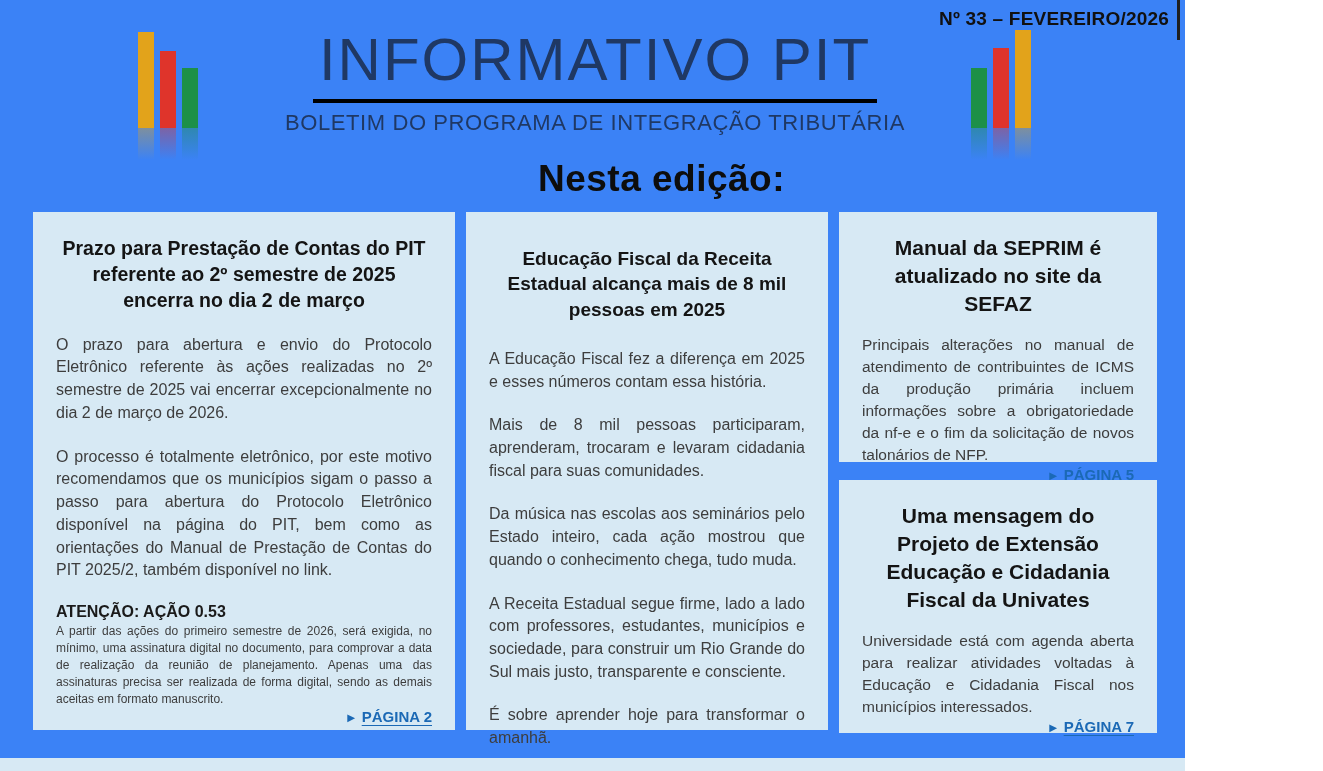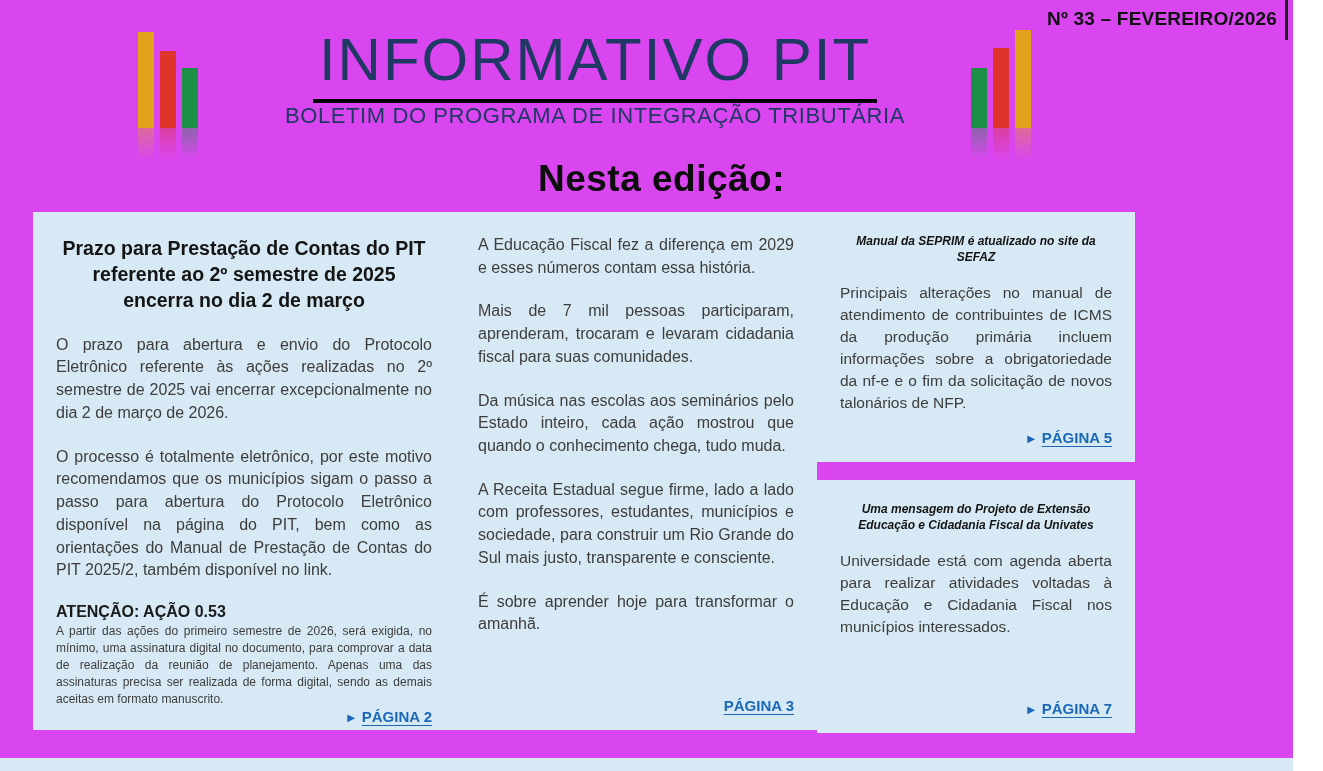--- a/index.html
+++ b/index.html
@@ -1,23 +1,23 @@
 <!DOCTYPE html>
 <html lang="pt-BR"><head>
 <meta charset="utf-8">
 <style>
   * { margin: 0; padding: 0; box-sizing: border-box; }
   html, body { background: #ffffff; }
   body { font-family: "Liberation Sans", sans-serif; }
 
   .page {
     position: relative;
-    width: 1293px;
+    width: 1185px;
     height: 771px;
-    background: #d946ef;
+    background: #3b82f6;
     overflow: hidden;
   }
 
   
   .issue-label {
     position: absolute;
     top: 8px;
     right: 16px;
     font-size: 19px;
     font-weight: bold;
@@ -82,20 +82,21 @@
     display: inline-block;
     font-size: 60px;
     font-weight: normal;
     letter-spacing: 2px;
     line-height: 1.05;
     padding: 0 6px 8px 6px;
     border-bottom: 4px solid #000000;
     white-space: nowrap;
   }
   .masthead-subtitle {
+    margin-top: 7px;
     font-size: 22px;
     letter-spacing: 0.6px;
     white-space: nowrap;
   }
 
   .section-heading {
     position: absolute;
     top: 158px;
     left: 0;
     width: 1323px;
@@ -105,20 +106,21 @@
     color: #0d0d0d;
     letter-spacing: 0.5px;
   }
 
   
   .columns {
     position: absolute;
     top: 212px;
     left: 33px;
     display: flex;
+    gap: 11px;
   }
   .card {
     background: #d7e9f4;
     display: flex;
     flex-direction: column;
     padding: 22px 23px 16px 23px;
   }
   .col-1 { width: 422px; height: 518px; }
   .col-2 { width: 362px; height: 518px; }
   .col-3 { width: 318px; display: flex; flex-direction: column; gap: 18px; }
@@ -127,21 +129,21 @@
 
   .card-title {
     text-align: center;
     font-weight: bold;
     color: #141414;
     line-height: 1.33;
     margin-bottom: 20px;
   }
   .col-1 .card-title { font-size: 19.5px; margin-top: 2px; }
   .col-2 .card-title { font-size: 19px;  margin-top: 12px; margin-bottom: 26px; padding: 0 6px; }
-  .col-3 .card-title { font-size: 12px; margin-bottom: 16px; padding: 0 4px; font-style: italic; }
+  .col-3 .card-title { font-size: 21px; margin-bottom: 16px; padding: 0 4px; }
 
   .card-body p {
     text-align: justify;
     font-size: 16px;
     line-height: 1.42;
     color: #3d3d3d;
     margin-bottom: 21px;
   }
   .col-3 .card-body p { font-size: 15.5px; margin-bottom: 0; }
   .attention-heading {
@@ -233,23 +235,24 @@
         <p>O processo é totalmente eletrônico, por este motivo recomendamos que os municípios sigam o passo a passo para abertura do Protocolo Eletrônico disponível na página do PIT, bem como as orientações do Manual de Prestação de Contas do PIT 2025/2, também disponível no link.</p>
         <div class="attention-heading">ATENÇÃO: AÇÃO 0.53</div>
         <div class="attention-text">A partir das ações do primeiro semestre de 2026, será exigida, no mínimo, uma assinatura digital no documento, para comprovar a data de realização da reunião de planejamento. Apenas uma das assinaturas precisa ser realizada de forma digital, sendo as demais aceitas em formato manuscrito.</div>
       </div>
       <a class="page-link">
         <span class="arrow">►</span><span>PÁGINA 2</span>
       </a>
     </div>
 
     <div class="card col-2">
+      <div class="card-title">Educação Fiscal da Receita Estadual alcança mais de 8 mil pessoas em 2025</div>
       <div class="card-body">
-        <p>A Educação Fiscal fez a diferença em 2029 e esses números contam essa história.</p>
-        <p>Mais de 7 mil pessoas participaram, aprenderam, trocaram e levaram cidadania fiscal para suas comunidades.</p>
+        <p>A Educação Fiscal fez a diferença em 2025 e esses números contam essa história.</p>
+        <p>Mais de 8 mil pessoas participaram, aprenderam, trocaram e levaram cidadania fiscal para suas comunidades.</p>
         <p>Da música nas escolas aos seminários pelo Estado inteiro, cada ação mostrou que quando o conhecimento chega, tudo muda.</p>
         <p>A Receita Estadual segue firme, lado a lado com professores, estudantes, municípios e sociedade, para construir um Rio Grande do Sul mais justo, transparente e consciente.</p>
         <p>É sobre aprender hoje para transformar o amanhã.</p>
       </div>
       <a class="page-link">
         <span>PÁGINA 3</span>
       </a>
     </div>
 
     <div class="col-3">

